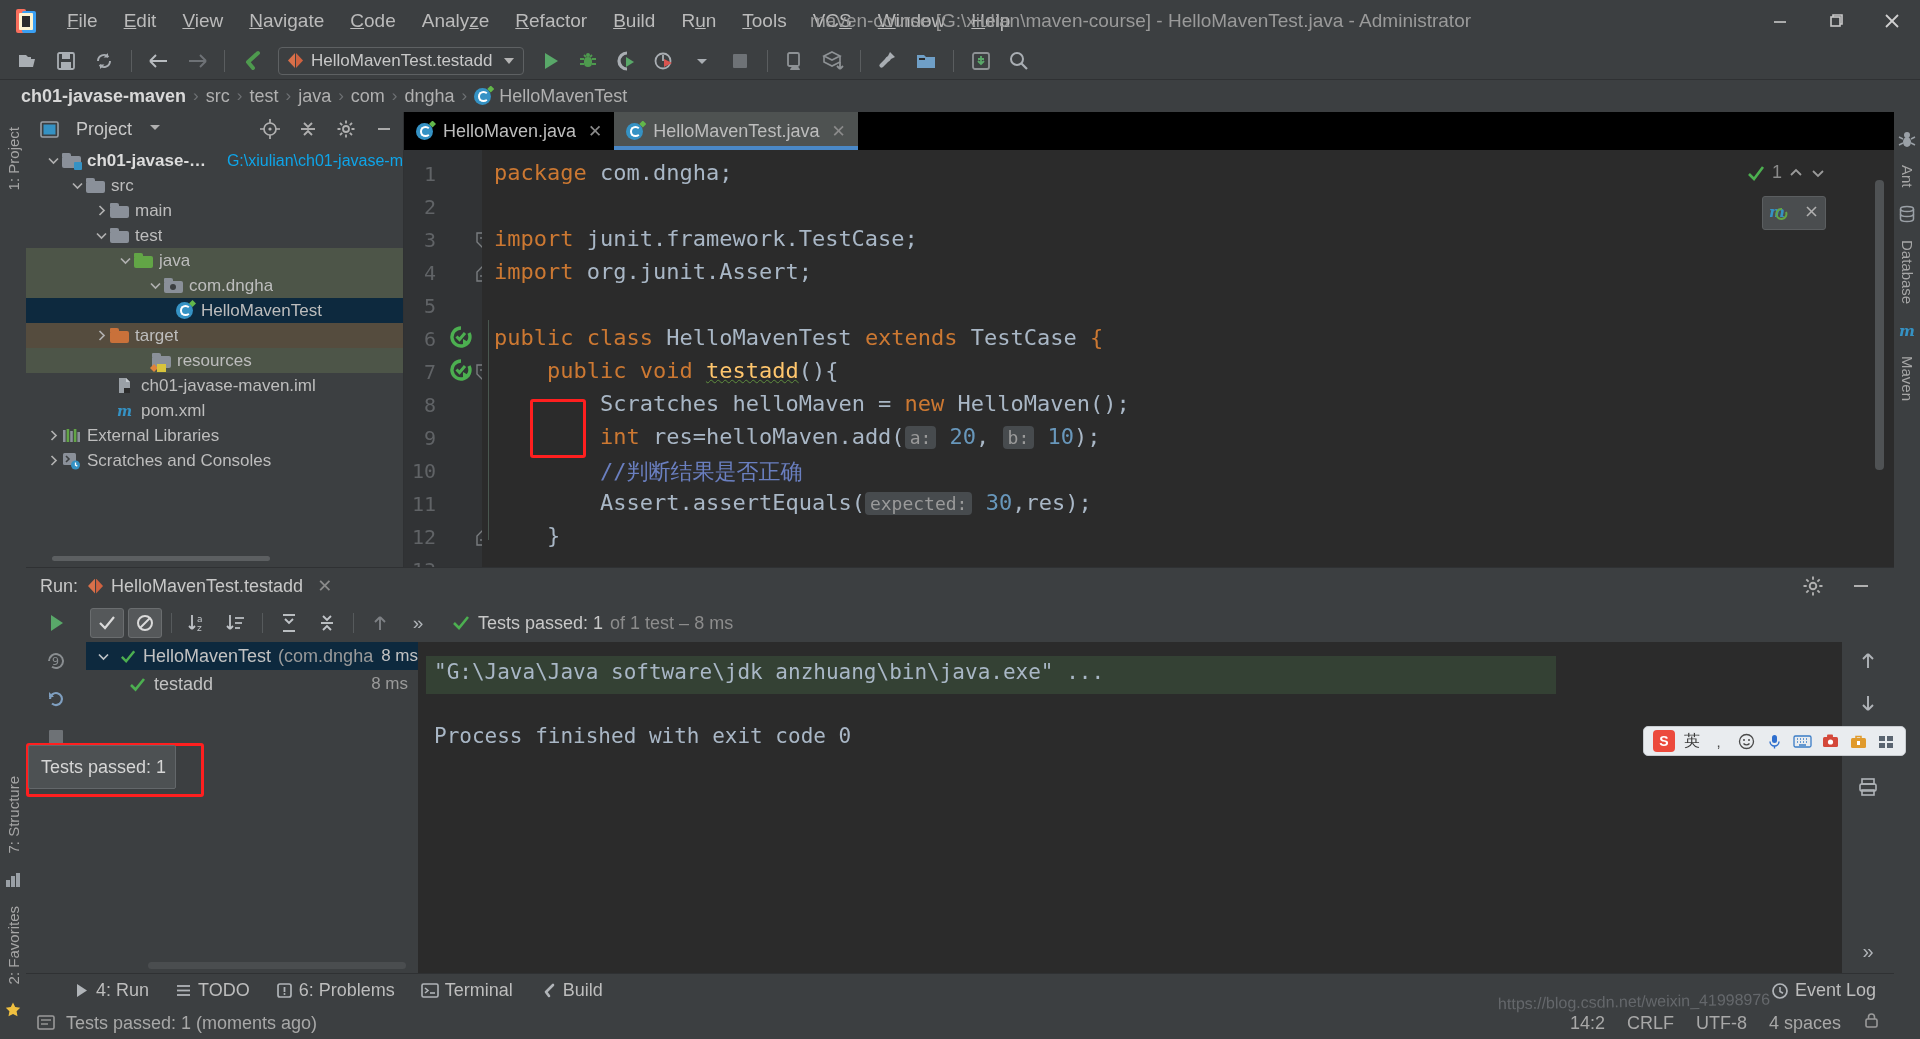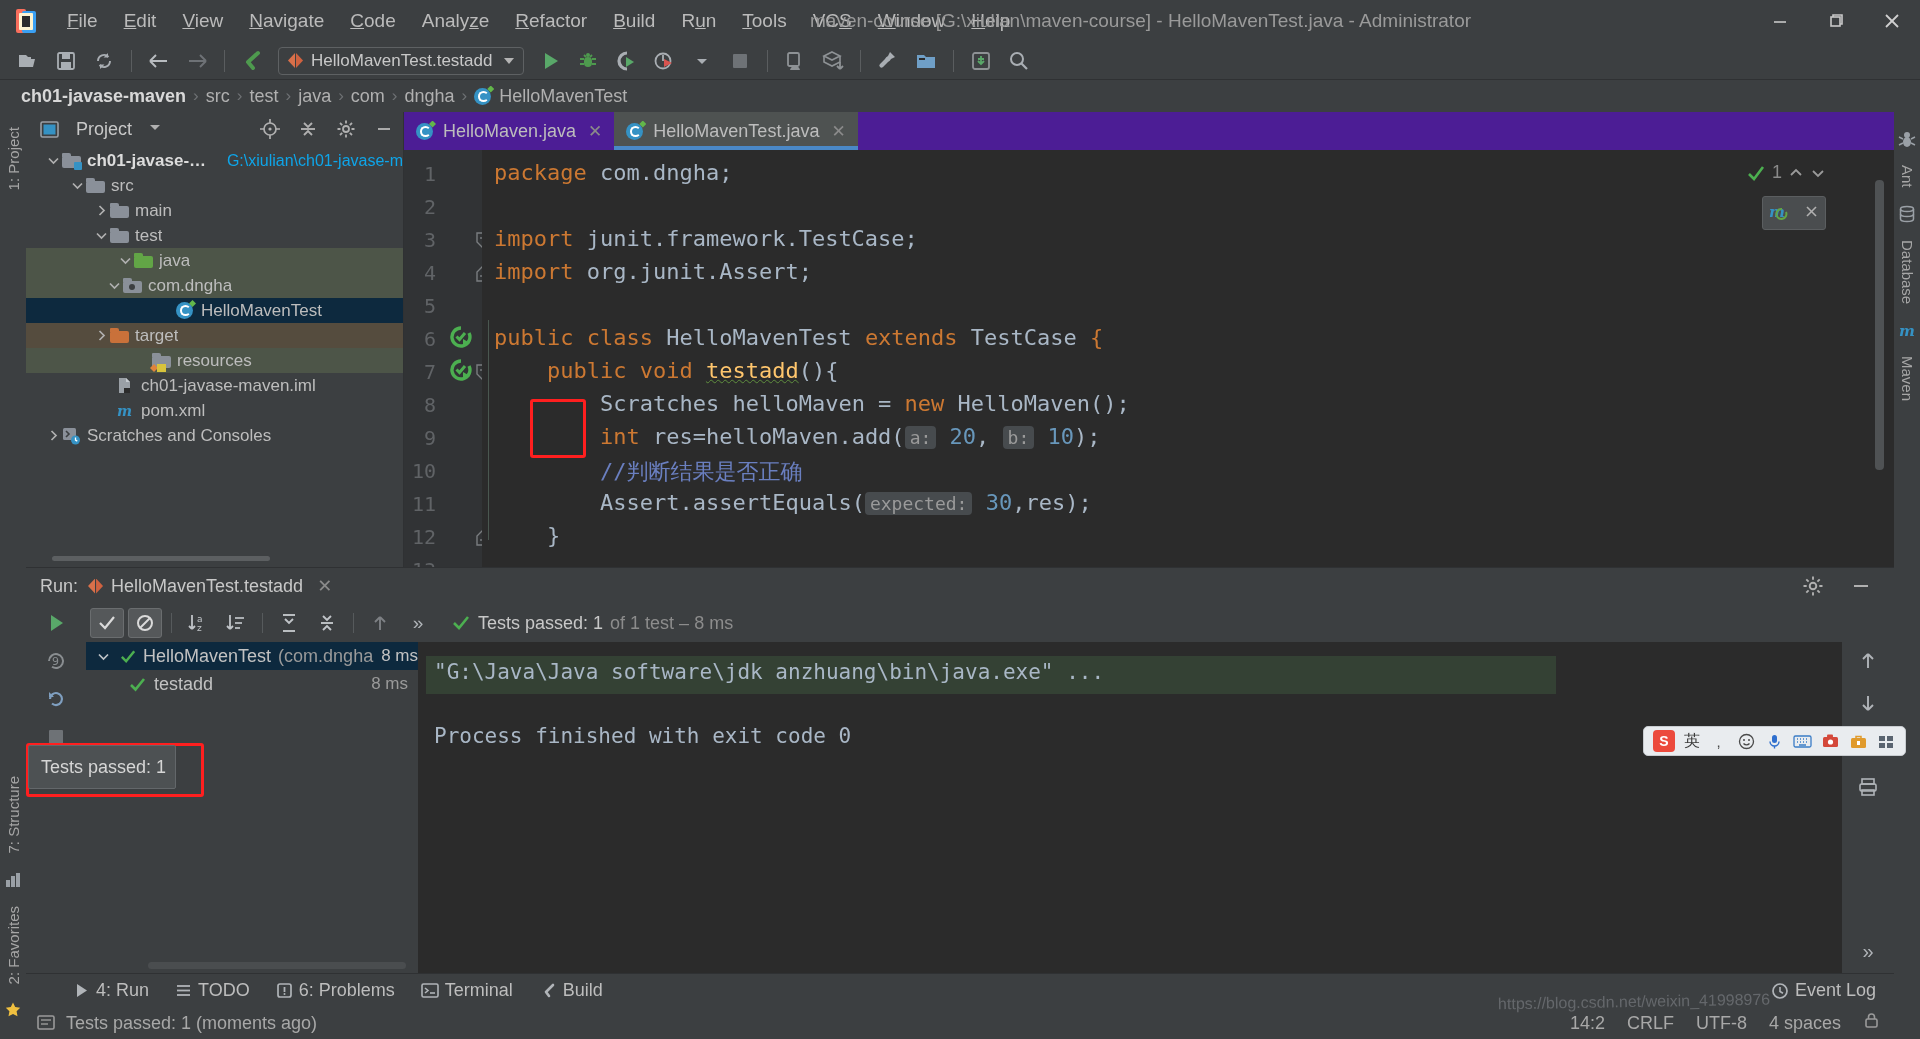--- a/index.html
+++ b/index.html
@@ -98,21 +98,21 @@
   .hscroll i{position:absolute;left:0;top:3px;height:5px;width:64%;background:#5c5f61;border-radius:3px;display:block;}
 
   
   .folder{width:19px;height:15px;position:relative;display:inline-block;}
   .folder b{position:absolute;left:0;top:3px;width:19px;height:12px;border-radius:2px;display:block;}
   .folder s{position:absolute;left:0;top:0px;width:9px;height:4px;border-radius:1px 2px 0 0;display:block;}
   .folder .badge{position:absolute;right:-1px;bottom:-2px;width:8px;height:8px;background:#3592c4;border-radius:1px;}
 
   
   .editor{flex:1 1 auto;display:flex;flex-direction:column;min-width:0;background:#2b2b2b;}
-  .tabs{height:38px;background:#4c1d95;display:flex;align-items:flex-end;flex:0 0 38px;}
+  .tabs{height:38px;background:#000000;display:flex;align-items:flex-end;flex:0 0 38px;}
   .tab{
     height:38px;display:flex;align-items:center;gap:8px;padding:0 12px;color:#bdbdbd;font-size:18px;
     position:relative; white-space:nowrap;
   }
   .tab.active{background:#4e5251;}
   .tab.active:after{content:"";position:absolute;left:0;right:0;bottom:0;height:4px;background:#4a88c7;}
   .tab .x{color:#8a8a8a;font-size:17px;margin-left:4px;}
   .jico{width:19px;height:19px;position:relative;display:inline-block;flex:0 0 19px;}
   .jico .circ{position:absolute;left:0;top:1px;width:17px;height:17px;border-radius:50%;background:#3592c4;}
   .jico .cc{position:absolute;left:4px;top:4px;width:11px;height:11px;border-radius:50%;border:2.5px solid #fff;border-right-color:transparent;}
@@ -527,21 +527,21 @@
                 </span>
               <span class="nico">
                   <span class="folder">
                     <s style="background:#62a546"></s>
                     <b style="background:#62a546"></b>
                   </span>
                 </span>
               <span class="lbl">java</span>
             </div>
 
-            <div class="node src-test" style="padding-left:79px">
+            <div class="node src-test" style="padding-left:120px">
               <span class="arrow">
                   <svg width="13" height="13" viewBox="0 0 13 13">
                     <path d="M2 4.5 L6.5 9 L11 4.5" fill="none" stroke="#b0b0b0" stroke-width="1.7"></path>
                   </svg>
                 </span>
               <span class="nico">
                 <span class="folder">
                     <s style="background:#8a9099"></s>
                     <b style="background:#8a9099"></b>
                     <i style="position:absolute;left:6px;top:6px;width:6px;height:6px;border-radius:50%;background:#3c3f41"></i>
@@ -601,20 +601,37 @@
 
             <div class="node" style="padding-left:90px">
               <span class="nico">
                 <svg width="20" height="17" viewBox="0 0 20 17">
                     <text x="1" y="14" font-family="DejaVu Serif, serif" font-style="italic" font-weight="bold" font-size="15" fill="#3592c4">m</text>
                   </svg>
               </span>
               <span class="lbl">pom.xml</span>
             </div>
 
+            <div class="node" style="padding-left:18px">
+              <span class="arrow">
+                  <svg width="13" height="13" viewBox="0 0 13 13">
+                    <path d="M4.5 2 L9 6.5 L4.5 11" fill="none" stroke="#b0b0b0" stroke-width="1.7"></path>
+                  </svg>
+                </span>
+              <span class="nico">
+                <svg width="19" height="17" viewBox="0 0 19 17">
+                    <rect x="1" y="3" width="2.6" height="12" fill="#8a9099"></rect>
+                    <rect x="4.6" y="2" width="2.6" height="13" fill="#62a546"></rect>
+                    <rect x="8.2" y="4" width="2.6" height="11" fill="#8a9099"></rect>
+                    <rect x="11.8" y="2" width="2.6" height="13" fill="#62a546"></rect>
+                    <rect x="15.4" y="5" width="2.6" height="10" fill="#8a9099"></rect>
+                  </svg>
+              </span>
+              <span class="lbl">External Libraries</span>
+            </div>
 
             <div class="node" style="padding-left:18px">
               <span class="arrow">
                   <svg width="13" height="13" viewBox="0 0 13 13">
                     <path d="M4.5 2 L9 6.5 L4.5 11" fill="none" stroke="#b0b0b0" stroke-width="1.7"></path>
                   </svg>
                 </span>
               <span class="nico">
                 <svg width="19" height="18" viewBox="0 0 19 18">
                     <rect x="1" y="1" width="13" height="12" rx="1.5" fill="#8a9099"></rect>

